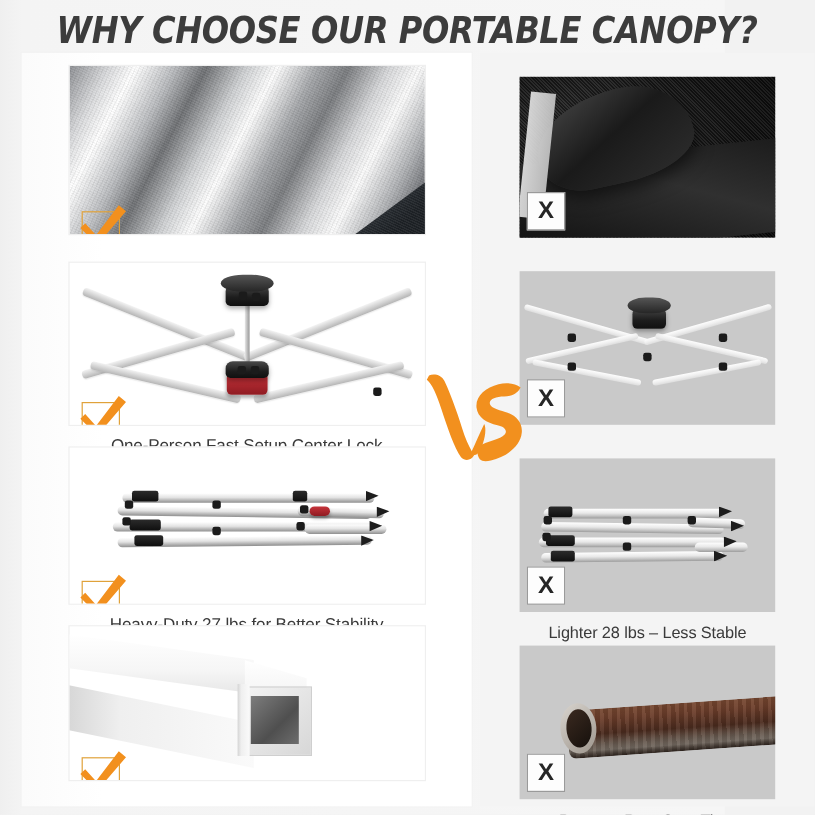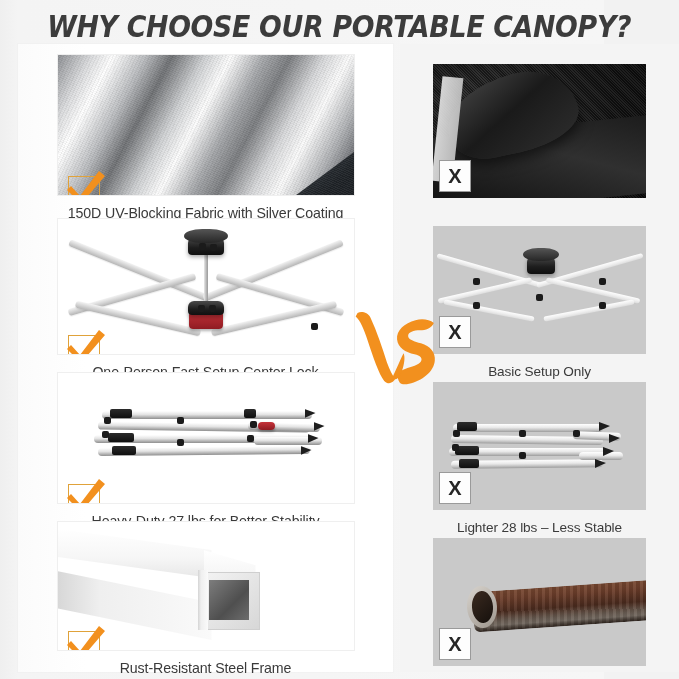--- a/index.html
+++ b/index.html
@@ -254,21 +254,20 @@
       <div class="fig fig-left" style="height:140px;">
         <div class="art silver-fabric">
           <div class="fabric-corner"></div>
         </div>
         <div class="mark mark-check">
           <svg viewBox="0 0 42 42">
             <path d="M7 21 L16 31 L35 6 L41 11 L17 39 L3 25 Z" fill="#F2901E"></path>
           </svg>
         </div>
       </div>
-      <div class="caption" style="margin-top:7px;">150D UV-Blocking Fabric with Silver Coating</div>
     </div>
 
     <div class="row-left" style="top:174px;">
       <div class="fig fig-left" style="height:135px;">
         <div class="art frame-art">
           <div class="bar" style="left:6px;top:48px;width:150px;transform:rotate(22deg);"></div>
           <div class="bar" style="left:140px;top:48px;width:150px;transform:rotate(-22deg);"></div>
           <div class="bar" style="left:8px;top:72px;width:132px;transform:rotate(-16deg);"></div>
           <div class="bar" style="left:156px;top:72px;width:132px;transform:rotate(16deg);"></div>
           <div class="bar" style="left:16px;top:96px;width:128px;transform:rotate(13deg);"></div>
@@ -339,21 +338,20 @@
           <div class="steel-end" style="left:142px;top:50px;width:58px;height:56px;"></div>
           <div class="steel-bore" style="left:151px;top:58px;width:40px;height:40px;"></div>
           <div class="steel-side" style="left:140px;top:48px;width:10px;height:60px;"></div>
         </div>
         <div class="mark mark-check">
           <svg viewBox="0 0 42 42">
             <path d="M7 21 L16 31 L35 6 L41 11 L17 39 L3 25 Z" fill="#F2901E"></path>
           </svg>
         </div>
       </div>
-      <div class="caption" style="margin-top:7px;">Rust-Resistant Steel Frame</div>
     </div>
   </div>
 
   <div id="right-panel">
 
     <div class="row-right" style="top:20px;">
       <div class="fig fig-right black-fabric" style="height:134px;">
         <div class="bf-sheet"></div>
         <div class="bf-fold"></div>
         <div class="bf-edge"></div>
@@ -375,21 +373,20 @@
         <div class="hub-cap" style="left:90px;top:22px;width:36px;height:13px;"></div>
         <div class="node" style="left:40px;top:52px;"></div>
         <div class="node" style="left:166px;top:52px;"></div>
         <div class="node" style="left:40px;top:76px;"></div>
         <div class="node" style="left:166px;top:76px;"></div>
         <div class="node" style="left:103px;top:68px;"></div>
         <div class="mark mark-x" style="bottom:6px;left:6px;">
           <span>X</span>
         </div>
       </div>
-      <div class="caption caption-right" style="margin-top:8px;">Basic Setup Only</div>
     </div>
 
     <div class="row-right" style="top:338px;">
       <div class="fig fig-right frame-art grey" style="height:128px;">
         <div class="tube" style="left:20px;top:42px;width:150px;"></div>
         <div class="tube" style="left:18px;top:54px;width:152px;transform:rotate(0.8deg);"></div>
         <div class="tube" style="left:16px;top:66px;width:156px;"></div>
         <div class="tube" style="left:18px;top:78px;width:152px;transform:rotate(-0.6deg);"></div>
         <div class="tube" style="left:140px;top:50px;width:48px;transform:rotate(2deg);"></div>
         <div class="tube" style="left:146px;top:70px;width:44px;"></div>

